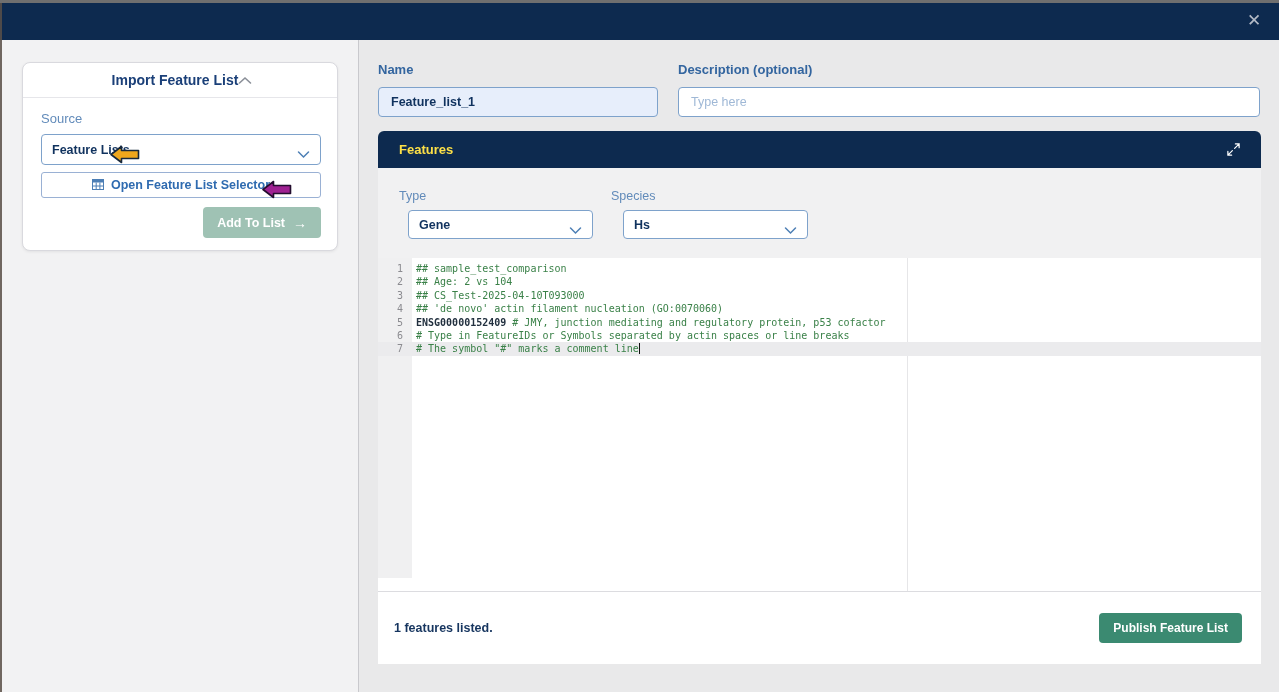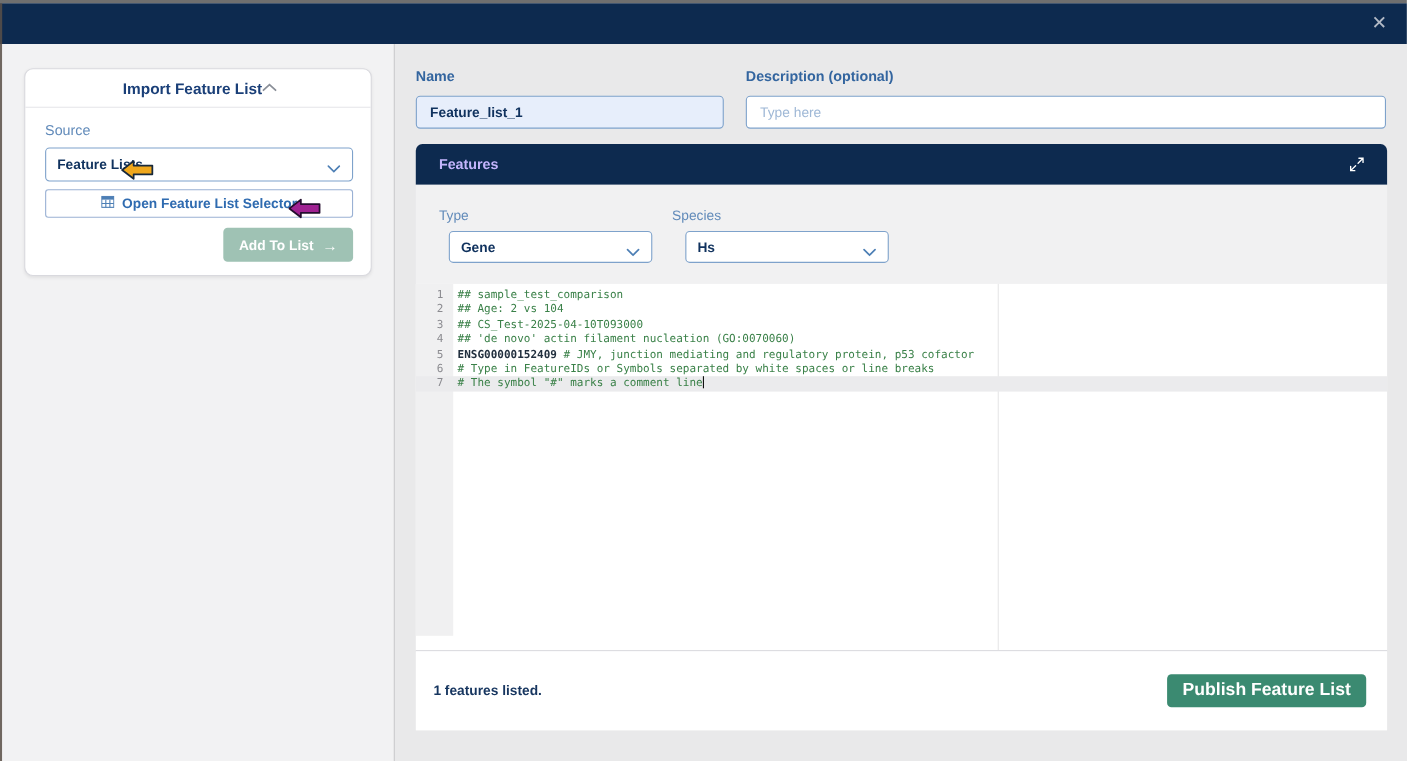--- a/index.html
+++ b/index.html
@@ -53,21 +53,21 @@
                 font-family:"Liberation Sans", sans-serif; font-size:12.5px; font-weight:bold;
                 color:#10325e; padding:0 12px; outline:none; }
   .name-input { left:378px; width:280px; background:#e7eefb; }
   .desc-input { left:678px; width:582px; background:#fff; font-weight:normal; }
   .desc-input::placeholder { color:#9fb8d6; font-weight:normal; }
 
   
   .features-card { position:absolute; left:378px; top:131px; width:883px; height:533px; }
   .features-header { height:37px; background:#0d2a4f; border-radius:6px 6px 0 0; display:flex;
                      align-items:center; justify-content:space-between; padding:0 18px 0 21px; }
-  .features-title { color:#c4b5fd; font-size:13px; font-weight:bold; }
+  .features-title { color:#fde047; font-size:13px; font-weight:bold; }
   .expand-btn { width:20px; height:20px; display:flex; align-items:center; justify-content:center; cursor:pointer; }
   .features-body { position:absolute; left:0; top:37px; width:883px; height:90px; background:#f1f1f2; }
   .fb-label { position:absolute; top:21px; font-size:12.5px; color:#628bba; }
   .type-label { left:21px; } .species-label { left:233px; }
   .fb-select { position:absolute; top:42px; width:197px; height:29px;padding-left:12px; }
   .type-select { left:18px; } .species-select { left:233px; }
   .fb-select .select-box { height:29px; margin:0; }
 
   
   .editor { position:absolute; left:0; top:127px; width:883px; height:333px; background:#fff; overflow:hidden; }
@@ -81,21 +81,21 @@
   .ed-code { padding-left:4px; }
   .tok-comment { color:#3a8148; }
   .tok-id { color:#22303f; font-weight:bold; }
   .ed-cursor { display:inline-block; width:1px; height:11px; background:#111; vertical-align:-2px; }
 
   .features-divider { position:absolute; left:0; top:460px; width:883px; height:1px; background:#dcdce0; }
   .features-footer { position:absolute; left:0; top:461px; width:883px; height:72px; background:#fff;
                      display:flex; align-items:center; justify-content:space-between; padding:0 19px 0 16px; }
   .count-text { font-size:12.5px; font-weight:bold; color:#16355f; }
   .publish-btn { height:30px; background:#3b8a71; border:none; border-radius:4px; color:#fff;
-                 font-size:16px; font-weight:bold; padding:0 14px; cursor:pointer;
+                 font-size:12px; font-weight:bold; padding:0 14px; cursor:pointer;
                  font-family:"Liberation Sans", sans-serif; }
 </style>
 </head>
 <body>
 
 <div class="top-strip"></div>
 <div class="topbar">
   <div class="close-btn">✕</div>
 </div>
 <div class="left-strip"></div>
@@ -197,21 +197,21 @@
 
   <div class="editor">
     <div class="editor-gutter-bg"></div>
     <div class="editor-ruler"></div>
     <div class="editor-lines">
         <div class="ed-line"><span class="ed-num">1</span><span class="ed-code"><span class="tok-comment">## sample_test_comparison</span></span></div>
         <div class="ed-line"><span class="ed-num">2</span><span class="ed-code"><span class="tok-comment">## Age: 2 vs 104</span></span></div>
         <div class="ed-line"><span class="ed-num">3</span><span class="ed-code"><span class="tok-comment">## CS_Test-2025-04-10T093000</span></span></div>
         <div class="ed-line"><span class="ed-num">4</span><span class="ed-code"><span class="tok-comment">## 'de novo' actin filament nucleation (GO:0070060)</span></span></div>
         <div class="ed-line"><span class="ed-num">5</span><span class="ed-code"><span class="tok-id">ENSG00000152409</span><span class="tok-comment"> # JMY, junction mediating and regulatory protein, p53 cofactor</span></span></div>
-        <div class="ed-line"><span class="ed-num">6</span><span class="ed-code"><span class="tok-comment"># Type in FeatureIDs or Symbols separated by white spaces or line breaks</span></span></div>
+        <div class="ed-line"><span class="ed-num">6</span><span class="ed-code"><span class="tok-comment"># Type in FeatureIDs or Symbols separated by actin spaces or line breaks</span></span></div>
         <div class="ed-line active"><span class="ed-num">7</span><span class="ed-code"><span class="tok-comment"># The symbol "#" marks a comment line</span><span class="ed-cursor"></span></span></div>
       </div>
   </div>
 
   <div class="features-divider"></div>
   <div class="features-footer">
     <span class="count-text">1 features listed.</span>
     <button class="publish-btn">Publish Feature List</button>
   </div>
 </div>

